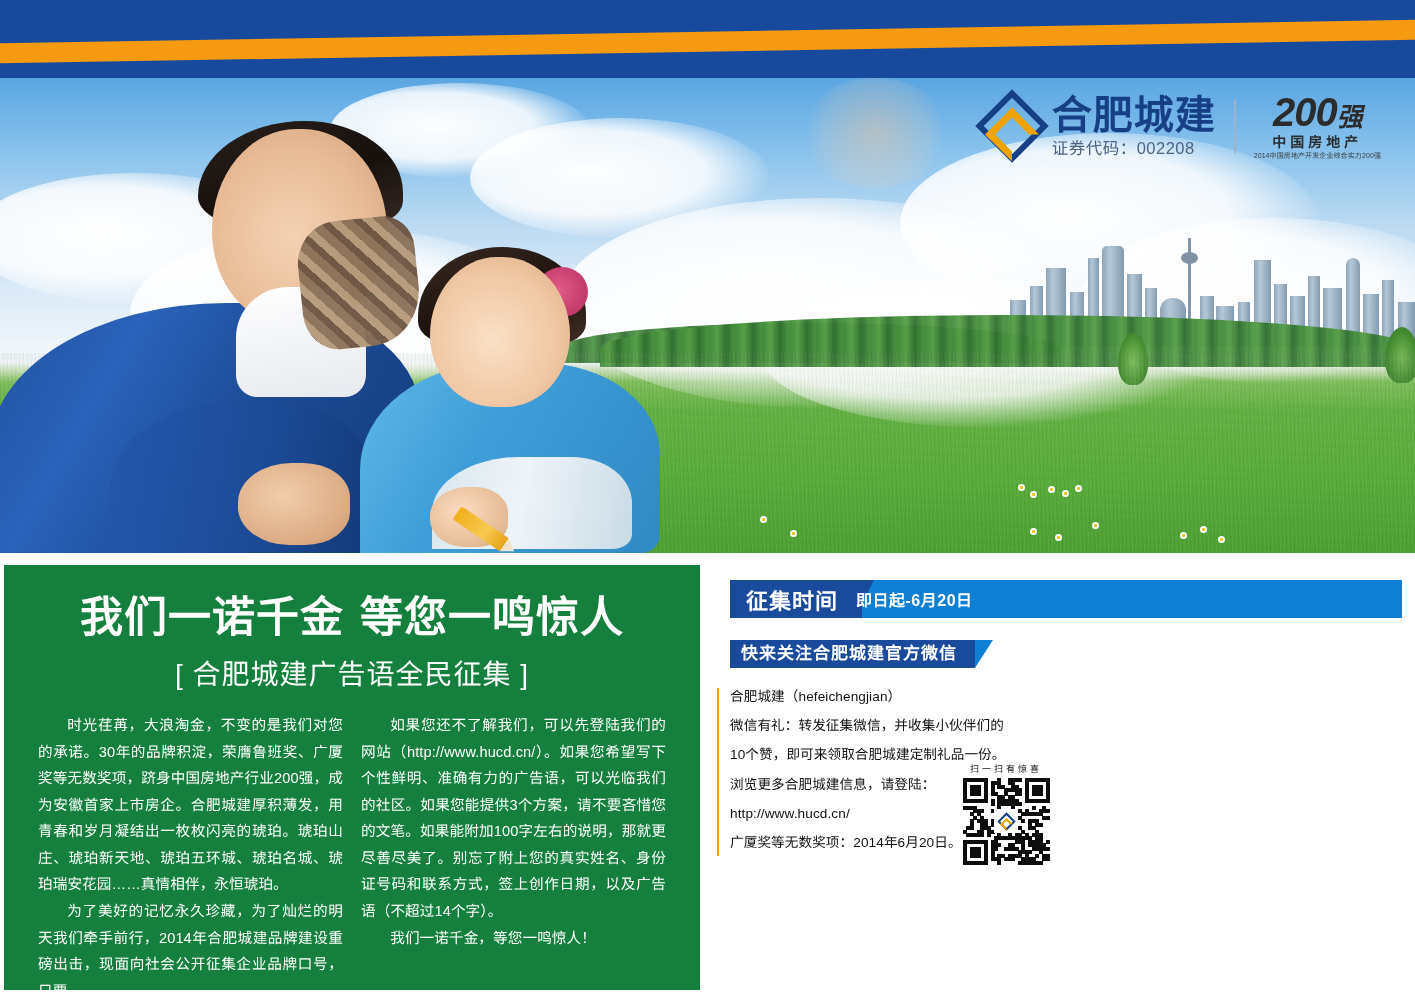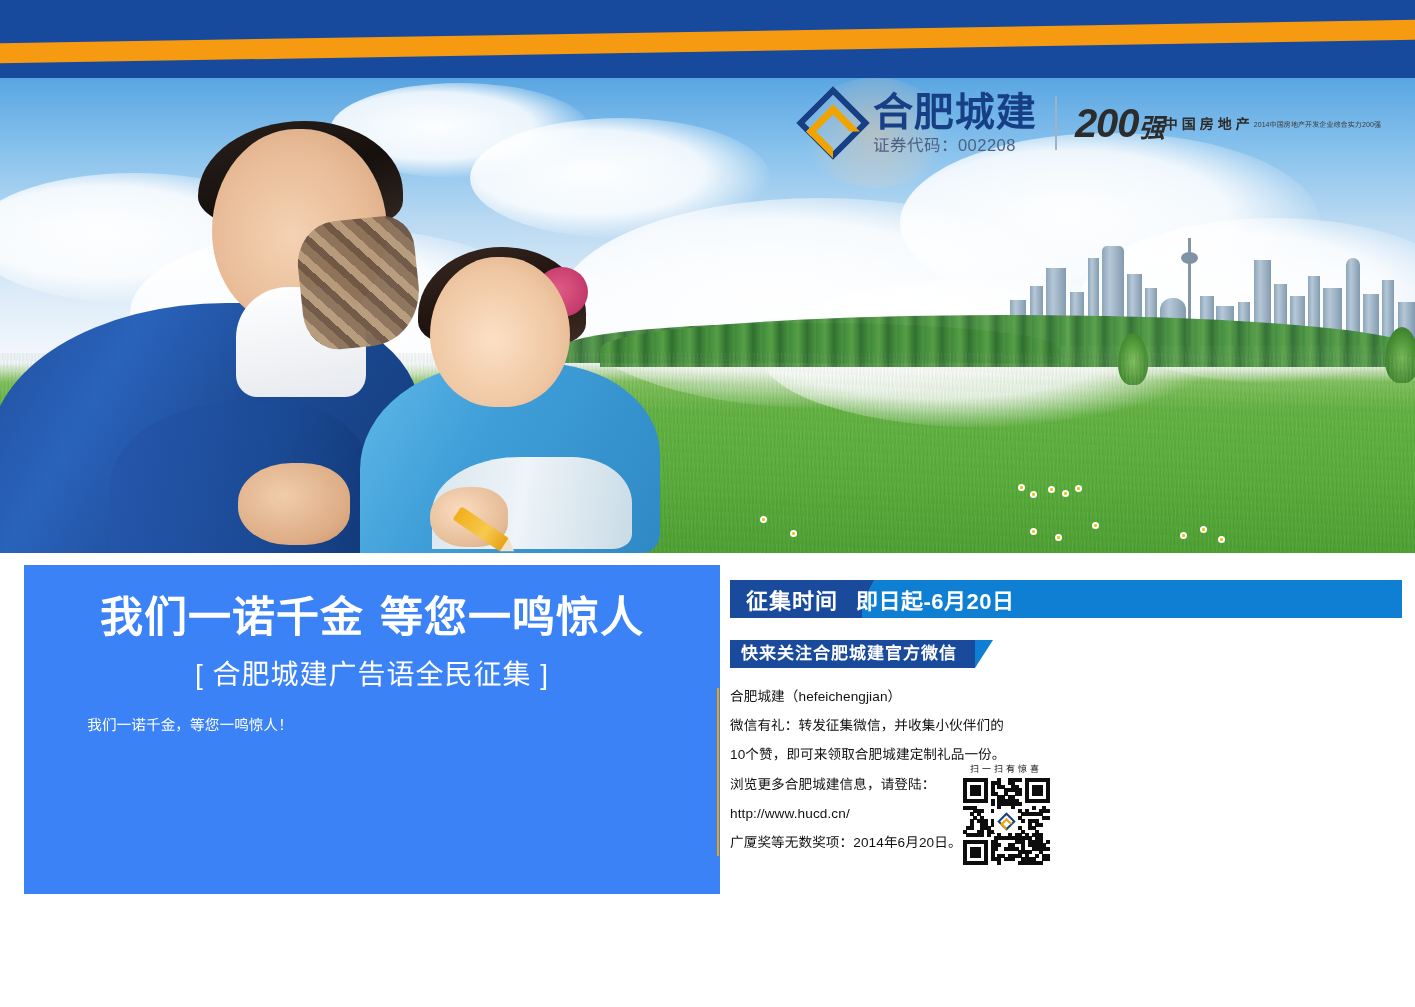--- a/index.html
+++ b/index.html
@@ -223,34 +223,34 @@
     border: 7px solid #f0a400; border-right-color: transparent;
   }
   .logo-words { display: flex; flex-direction: column; line-height: 1; }
   .logo-cn {
     font-size: 40px; font-weight: 700; color: #173f86; letter-spacing: 1px;
   }
   .logo-code {
     font-size: 16.5px; color: #4d6282; letter-spacing: .5px; margin-top: 5px;
   }
   .logo-divider { width: 2px; height: 54px; background: #9fb2c8; margin: 0 4px; }
-  .badge-200 { display: flex; align-items: center; line-height: 1; }
+  .badge-200 { display: flex; flex-direction: column; align-items: center; line-height: 1; }
   .badge-num {
     font-size: 40px; font-weight: 700; color: #2c2c2c; font-style: italic;
     letter-spacing: -1px;
   }
   .badge-num em { font-style: italic; font-size: 26px; }
   .badge-sub { font-size: 14px; color: #2c2c2c; letter-spacing: 4px; margin-top: 3px; font-weight: 700; }
   .badge-fine { font-size: 7px; color: #3a3a3a; letter-spacing: .1px; margin-top: 3px; }
 
   
   .left-panel {
-    position: absolute; left: 24px; top: 565px;
-    width: 696px; height: 329px;
-    background: #3b82f6;
+    position: absolute; left: 4px; top: 565px;
+    width: 696px; height: 425px;
+    background: #15803d;
     z-index: 5;
     padding: 30px 34px 16px 34px;
   }
   .headline {
     text-align: center; color: #ffffff;
     font-size: 43px; font-weight: 700; letter-spacing: 1px;
     line-height: 1.05; white-space: nowrap;
   }
   .headline .gap { display: inline-block; width: 16px; }
   .subhead {
@@ -290,21 +290,21 @@
     width: 0; height: 0;
     border-left: 20px solid #1a4a9c;
     border-bottom: 38px solid transparent;
   }
   .bar-time-label {
     position: relative; z-index: 2; color: #fff; font-weight: 700;
     font-size: 22px; letter-spacing: 1px; margin-left: 16px;
   }
   .bar-time-value {
     position: relative; z-index: 2; color: #fff; font-weight: 700;
-    font-size: 22px; letter-spacing: .5px; margin-left: 18px;
+    font-size: 16px; letter-spacing: .5px; margin-left: 18px;
   }
 
   .tag {
     position: relative; display: inline-block;
     height: 28px; line-height: 28px;
     background: #1a4a9c; color: #fff;
     font-size: 17px; font-weight: 700; letter-spacing: 1px;
     padding: 0 12px 0 11px;
   }
   .tag:after {
@@ -478,20 +478,25 @@
   </div>
 
   <div class="left-panel">
     <div class="headline">
       <span>我们一诺千金</span><span class="gap"></span><span>等您一鸣惊人</span>
     </div>
     <div class="subhead">[ 合肥城建广告语全民征集 ]</div>
 
     <div class="body-cols">
       <div class="body-col">
+        <p class="ind">时光荏苒，大浪淘金，不变的是我们对您的承诺。30年的品牌积淀，荣膺鲁班奖、广厦奖等无数奖项，跻身中国房地产行业200强，成为安徽首家上市房企。合肥城建厚积薄发，用青春和岁月凝结出一枚枚闪亮的琥珀。琥珀山庄、琥珀新天地、琥珀五环城、琥珀名城、琥珀瑞安花园……真情相伴，永恒琥珀。</p>
+        <p class="ind">为了美好的记忆永久珍藏，为了灿烂的明天我们牵手前行，2014年合肥城建品牌建设重磅出击，现面向社会公开征集企业品牌口号，只要</p>
+      </div>
+      <div class="body-col">
+        <p class="ind">如果您还不了解我们，可以先登陆我们的网站（http://www.hucd.cn/）。如果您希望写下个性鲜明、准确有力的广告语，可以光临我们的社区。如果您能提供3个方案，请不要吝惜您的文笔。如果能附加100字左右的说明，那就更尽善尽美了。别忘了附上您的真实姓名、身份证号码和联系方式，签上创作日期，以及广告语（不超过14个字）。</p>
         <p class="ind">我们一诺千金，等您一鸣惊人！</p>
       </div>
     </div>
   </div>
 
   <div class="right-col">
 
     <div class="bar-time">
       <span class="bar-time-label">征集时间</span>
       <span class="bar-time-value">即日起-6月20日</span>

